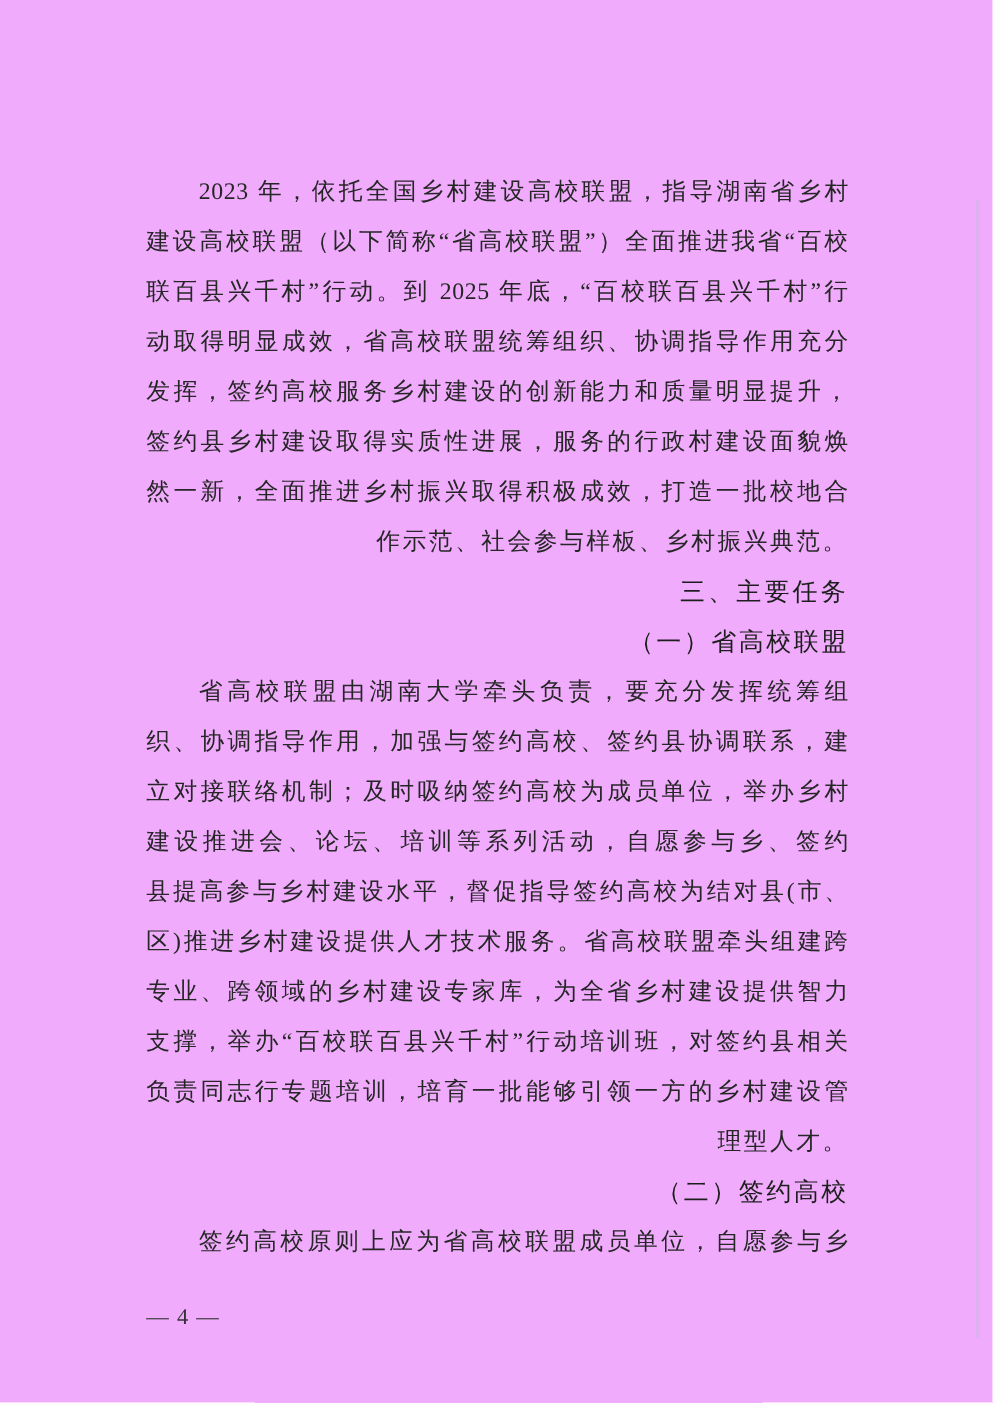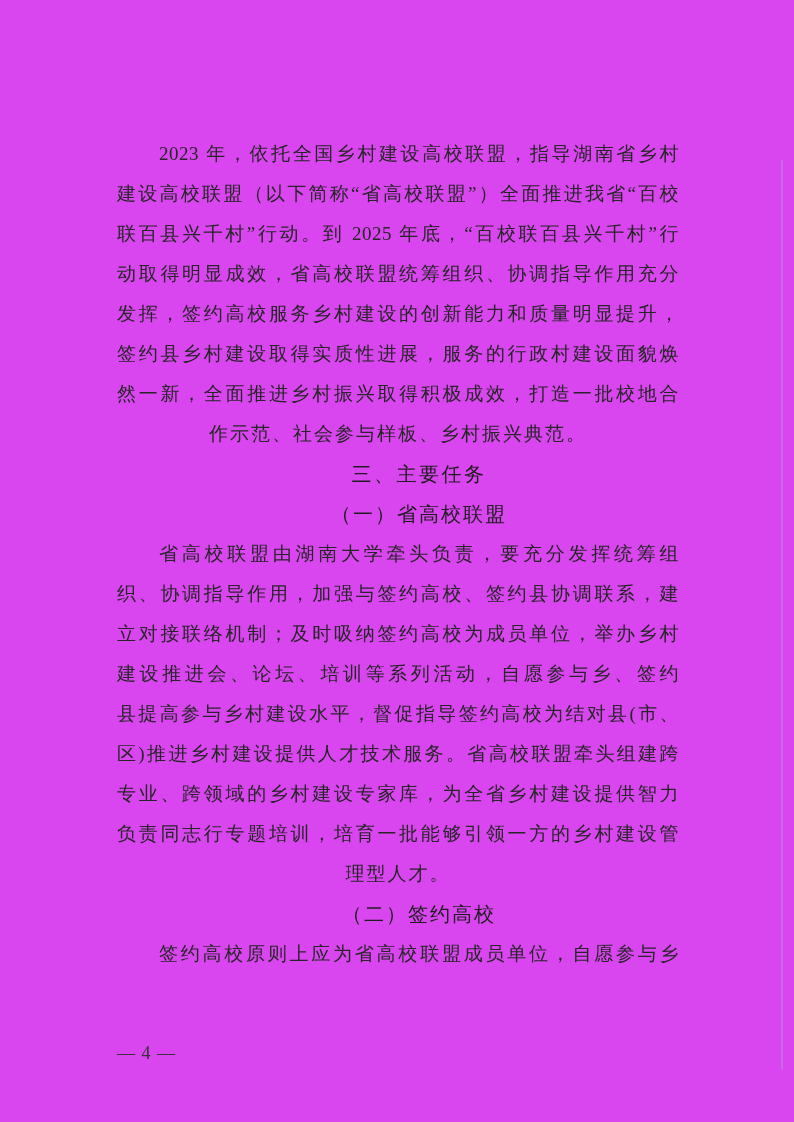--- a/index.html
+++ b/index.html
@@ -4,37 +4,37 @@
 <style>
   html, body {
     margin: 0;
     padding: 0;
     background: #ffffff;
   }
   .page {
     position: relative;
     width: 794px;
     height: 1122px;
-    background: #d946ef;
+    background: #f0abfc;
     overflow: hidden;
     font-family: "Liberation Serif", "DejaVu Serif", serif;
     color: #262626;
   }
   .text-block {
     position: absolute;
     left: 117px;
     top: 134px;
     width: 562px;
   }
   .line {
     height: 40px;
     line-height: 40px;
     font-size: 19px;
     letter-spacing: 2px;
-    text-align: center;
+    text-align: right;
     white-space: normal;
   }
   .line.justify {
     text-align: justify;
     text-align-last: justify;
     letter-spacing: 0.5px;
   }
   .line.indent {
     text-indent: 42px;
   }
@@ -86,20 +86,21 @@
       <div class="line">作示范、社会参与样板、乡村振兴典范。</div>
       <div class="line indent heading-hei">三、主要任务</div>
       <div class="line indent heading-kai">（一）省高校联盟</div>
       <div class="line indent justify">省高校联盟由湖南大学牵头负责，要充分发挥统筹组</div>
       <div class="line justify">织、协调指导作用，加强与签约高校、签约县协调联系，建</div>
       <div class="line justify">立对接联络机制；及时吸纳签约高校为成员单位，举办乡村</div>
       <div class="line justify">建设推进会、论坛、培训等系列活动，自愿参与乡、签约</div>
       <div class="line justify">县提高参与乡村建设水平，督促指导签约高校为结对县(市、</div>
       <div class="line justify">区)推进乡村建设提供人才技术服务。省高校联盟牵头组建跨</div>
       <div class="line justify">专业、跨领域的乡村建设专家库，为全省乡村建设提供智力</div>
+      <div class="line justify">支撑，举办“百校联百县兴千村”行动培训班，对签约县相关</div>
       <div class="line justify">负责同志行专题培训，培育一批能够引领一方的乡村建设管</div>
       <div class="line">理型人才。</div>
       <div class="line indent heading-kai">（二）签约高校</div>
       <div class="line indent justify">签约高校原则上应为省高校联盟成员单位，自愿参与乡</div>
     </div>
   <div class="page-number">— 4 —</div>
   <div class="scan-artifact-line"></div>
 </div>
 
 </body></html>

